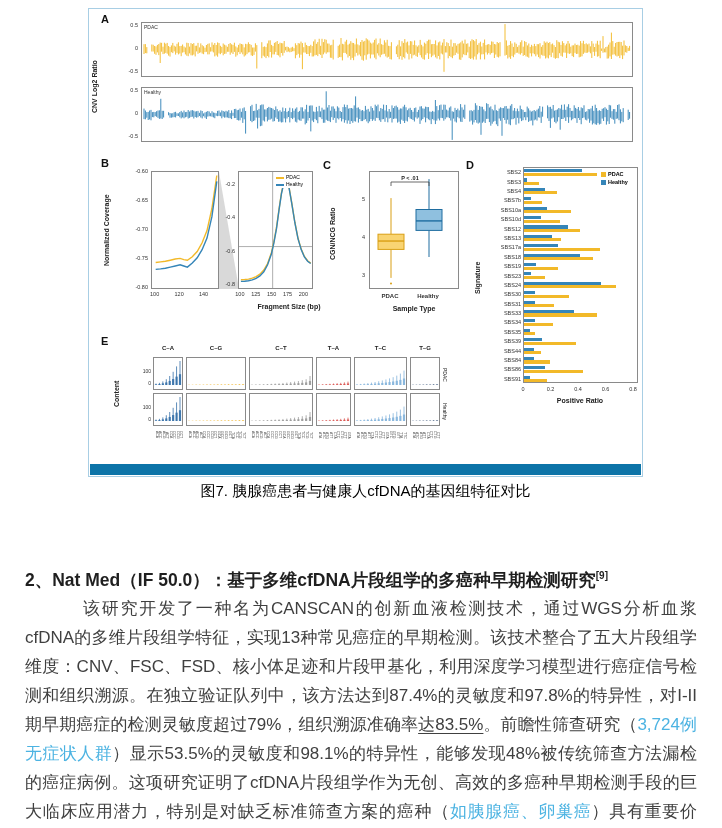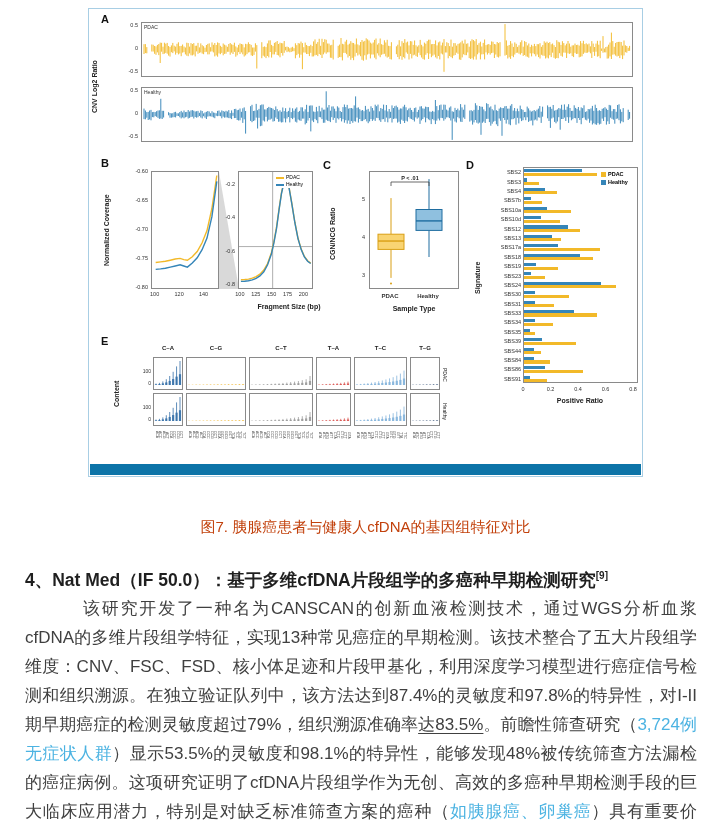--- a/index.html
+++ b/index.html
@@ -3,21 +3,21 @@
 <meta charset="utf-8">
 <style>
   html,body{margin:0;padding:0;background:#ffffff;}
   .page{position:relative;width:722px;height:828px;background:#ffffff;overflow:hidden;
         font-family:"Liberation Sans",sans-serif;}
   .fig{position:absolute;left:88px;top:8px;width:555px;height:469px;margin:0;
        border:1.5px solid #a8cee4;background:#ffffff;box-sizing:border-box;}
   .fig-canvas{position:absolute;left:0;top:0;right:0;bottom:0;}
   .fig-bar{position:absolute;left:1px;right:1px;bottom:1px;height:11px;}
   .caption{position:absolute;left:88px;top:482px;width:555px;text-align:center;
-           font-size:15px;color:#c2410c;margin-top:36px;}
+           font-size:15px;color:#000000;}
   .heading{position:absolute;left:25px;top:563px;width:672px;margin:0;
            font-size:17.5px;font-weight:bold;color:#1f1f1f;line-height:26px;}
   .heading sup{font-size:10px;font-weight:bold;}
   .body-text{position:absolute;left:25px;top:594px;width:672px;margin:0;
              font-size:17px;line-height:29px;color:#404040;text-align:justify;
              text-indent:58px;}
   .seg-underline{text-decoration:underline;text-underline-offset:3px;}
   
   .abs{position:absolute;}
   .plabel{position:absolute;font-weight:bold;font-size:11px;color:#111;}
@@ -627,15 +627,15 @@
         <div class="tick" style="position: absolute; left: 44px; top: 359px; width: 18px; text-align: right; font-size: 5px;">100</div>
         <div class="tick" style="position: absolute; left: 44px; top: 371px; width: 18px; text-align: right; font-size: 5px;">0</div>
         <div class="vlabel-r" style="position: absolute; left: 353px; top: 352px; height: 28px; font-size: 5px;">PDAC</div>
         <div class="tick" style="position: absolute; left: 44px; top: 395px; width: 18px; text-align: right; font-size: 5px;">100</div>
         <div class="tick" style="position: absolute; left: 44px; top: 407px; width: 18px; text-align: right; font-size: 5px;">0</div>
         <div class="vlabel-r" style="position: absolute; left: 353px; top: 388px; height: 28px; font-size: 5px;">Healthy</div>
       </div>
     <div class="fig-bar" id="fig-bar" style="background: rgb(13, 116, 168);"></div>
   </figure>
   <div class="caption">图7. 胰腺癌患者与健康人cfDNA的基因组特征对比</div>
-  <h2 class="heading"><span>4、Nat Med（IF 50.0）：基于多维cfDNA片段组学的多癌种早期检测研究</span><sup>[9]</sup></h2>
+  <h2 class="heading"><span>2、Nat Med（IF 50.0）：基于多维cfDNA片段组学的多癌种早期检测研究</span><sup>[9]</sup></h2>
   <p class="body-text" id="article-paragraph"><span>该研究开发了一种名为CANSCAN的创新血液检测技术，通过WGS分析血浆cfDNA的多维片段组学特征，实现13种常见癌症的早期检测。该技术整合了五大片段组学维度：CNV、FSC、FSD、核小体足迹和片段甲基化，利用深度学习模型进行癌症信号检测和组织溯源。在独立验证队列中，该方法达到87.4%的灵敏度和97.8%的特异性，对I-II期早期癌症的检测灵敏度超过79%，组织溯源准确率</span><span class="seg-underline">达83.5%</span><span>。前瞻性筛查研究（</span><span style="color: rgb(76, 179, 226);">3,724例无症状人群</span><span>）显示53.5%的灵敏度和98.1%的特异性，能够发现48%被传统筛查方法漏检的癌症病例。这项研究证明了cfDNA片段组学作为无创、高效的多癌种早期检测手段的巨大临床应用潜力，特别是对缺乏标准筛查方案的癌种（</span><span style="color: rgb(76, 179, 226);">如胰腺癌、卵巢癌</span><span>）具有重要价值。</span></p>
 </div>
 
 </body></html>

